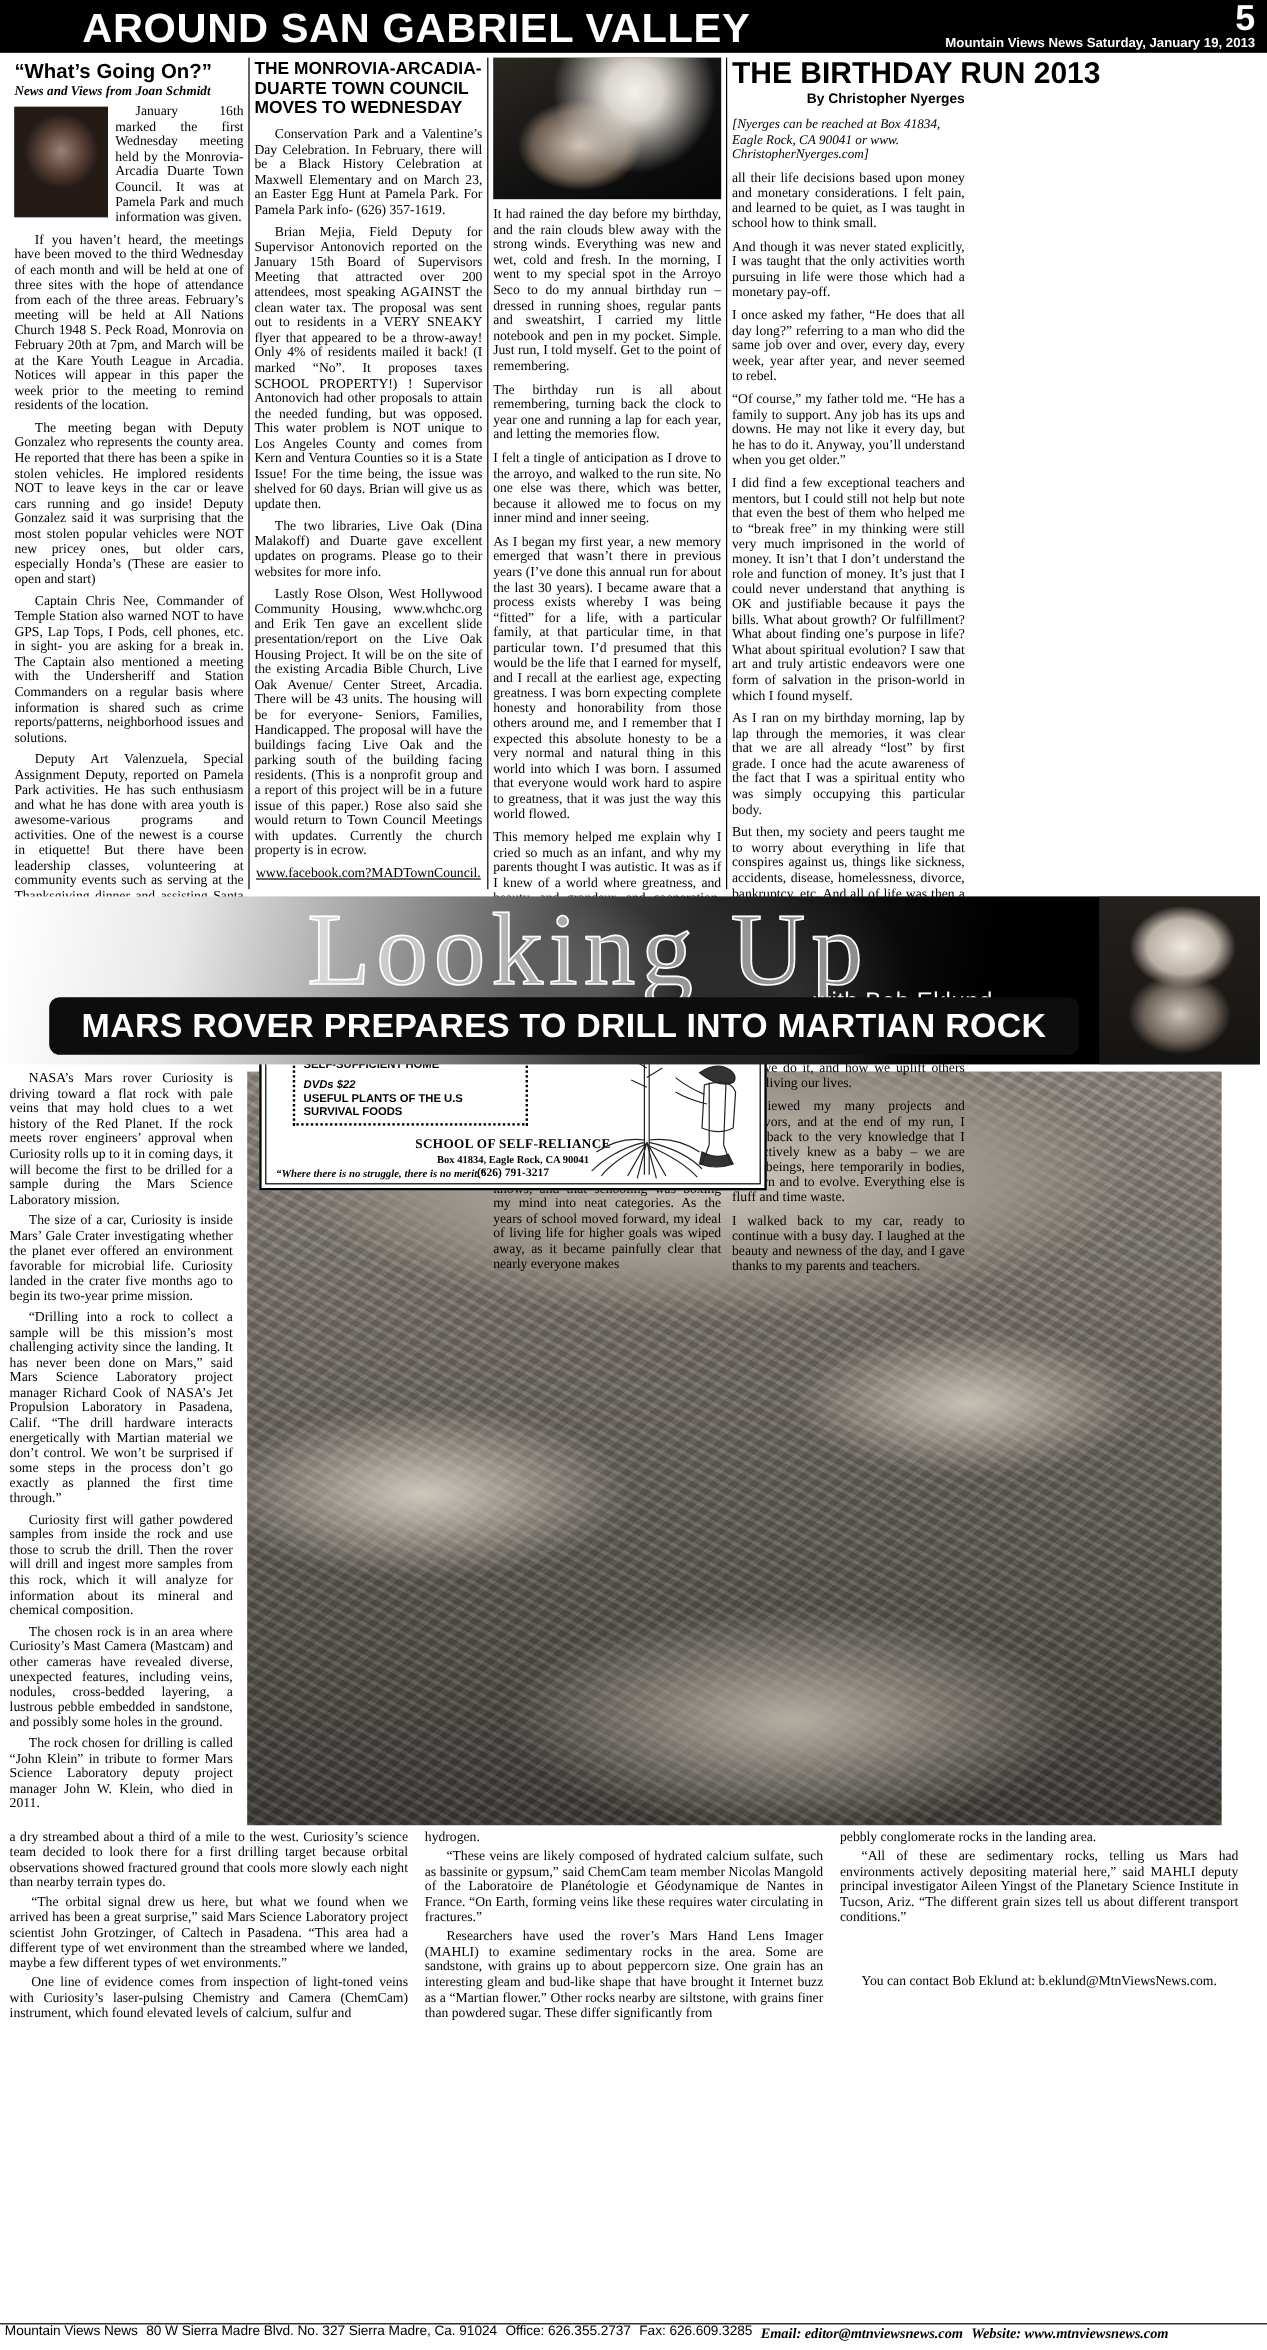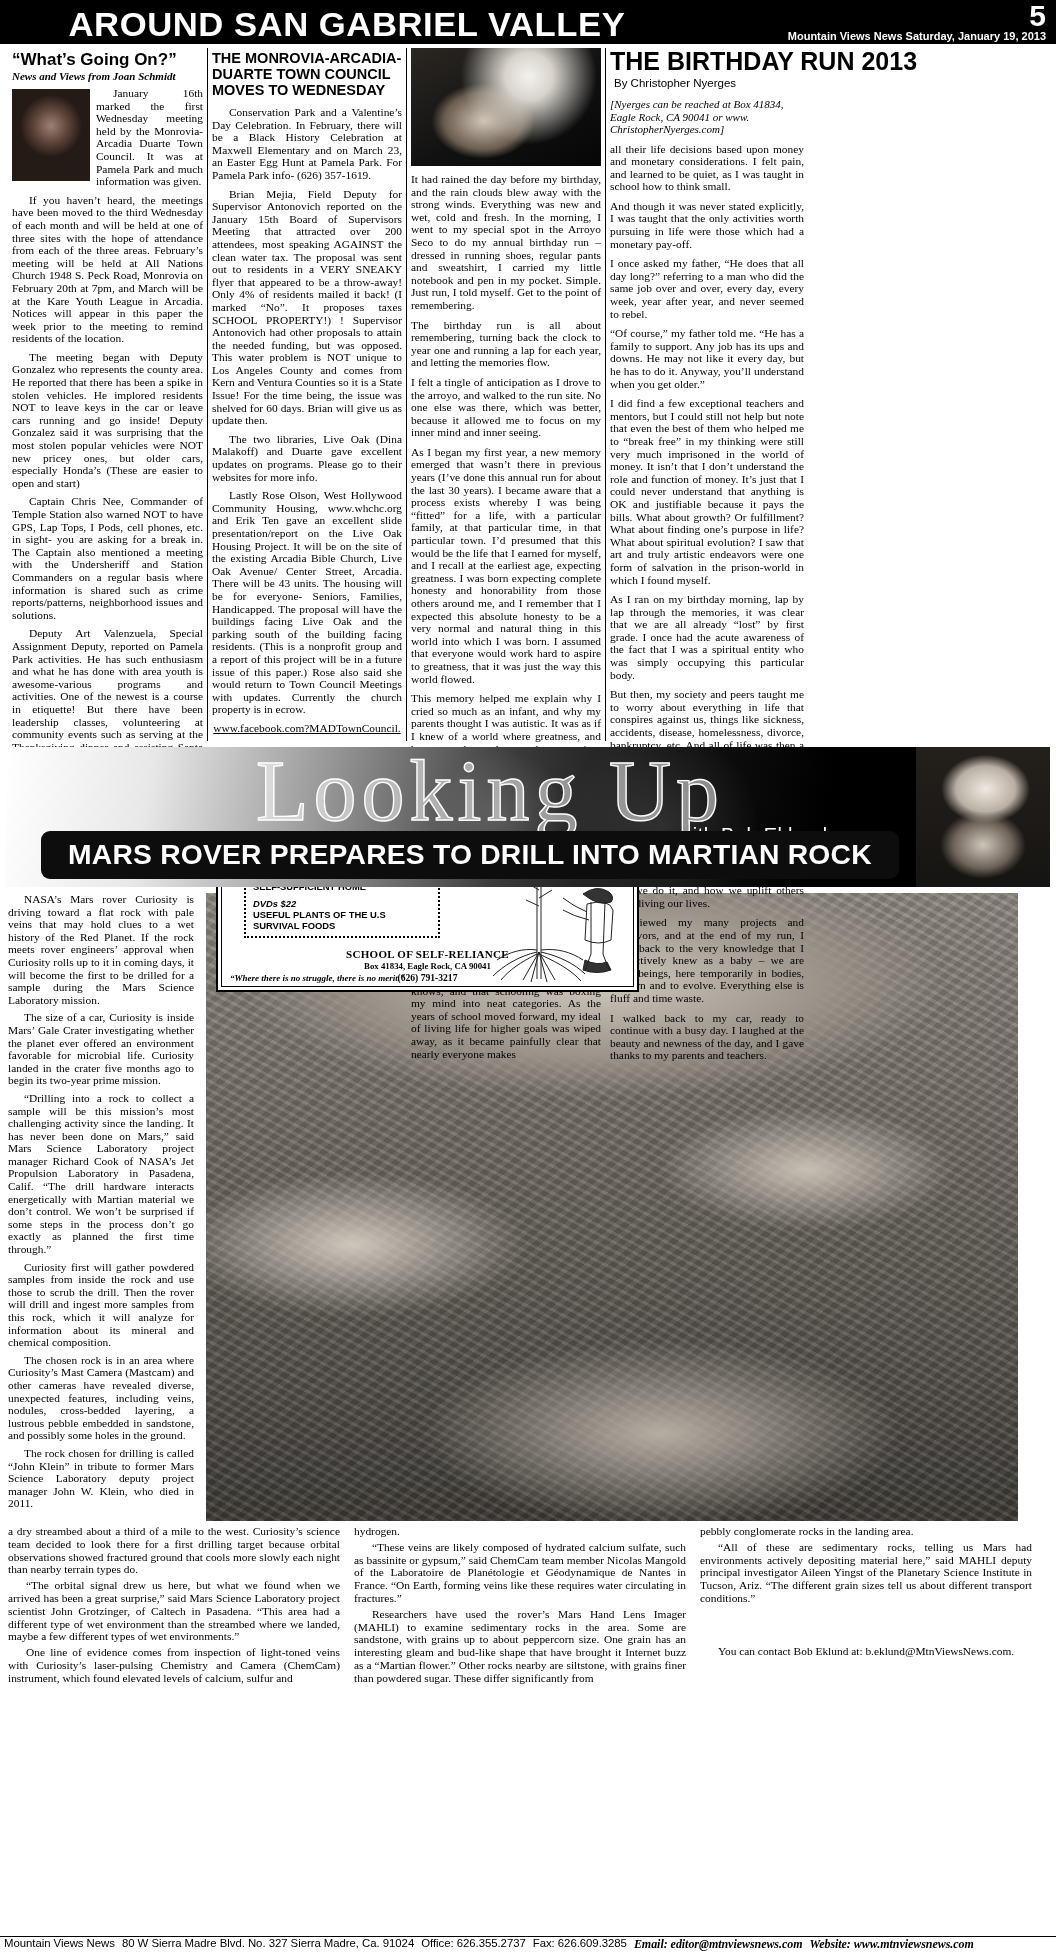--- a/index.html
+++ b/index.html
@@ -58,21 +58,21 @@
     font-weight:bold; font-size:14.5px; line-height:16px;
     margin:2px 0 8px 0;
   }
   .hdr-birthday {
     font-family:"Liberation Sans", sans-serif;
     font-weight:bold; font-size:25px; line-height:27px; margin:0;
     white-space:nowrap;
   }
   .hdr-birthday-by {
     font-family:"Liberation Sans", sans-serif;
-    font-weight:normal; font-size:11.5px; line-height:14px; margin:1px 0 8px 4px;
+    font-weight:bold; font-size:11.5px; line-height:14px; margin:1px 0 8px 4px;text-align:right;
   }
   .nyerges-note {
     font-style:italic; font-size:11px; line-height:12.5px; margin:0 0 7px 0;
     text-align:left;
   }
 
   .photo-joan {
     width:78px; height:92px; float:left; margin:2px 6px 2px 0;
     background:
       radial-gradient(ellipse 40% 34% at 50% 40%, #9c8276 0%, #5d4438 55%, #241a16 100%),

